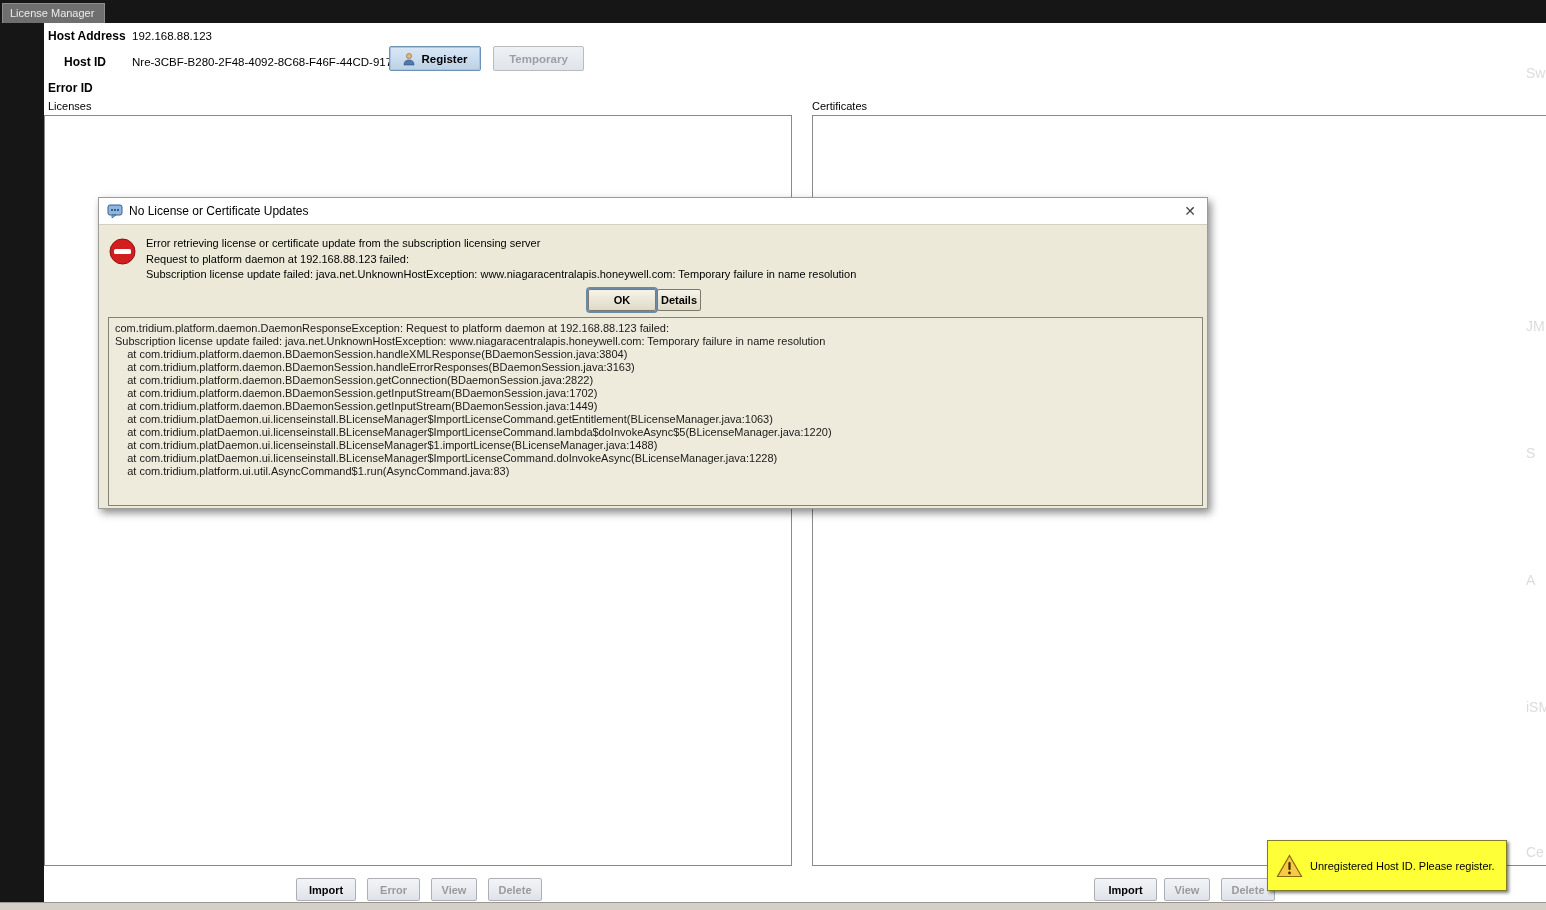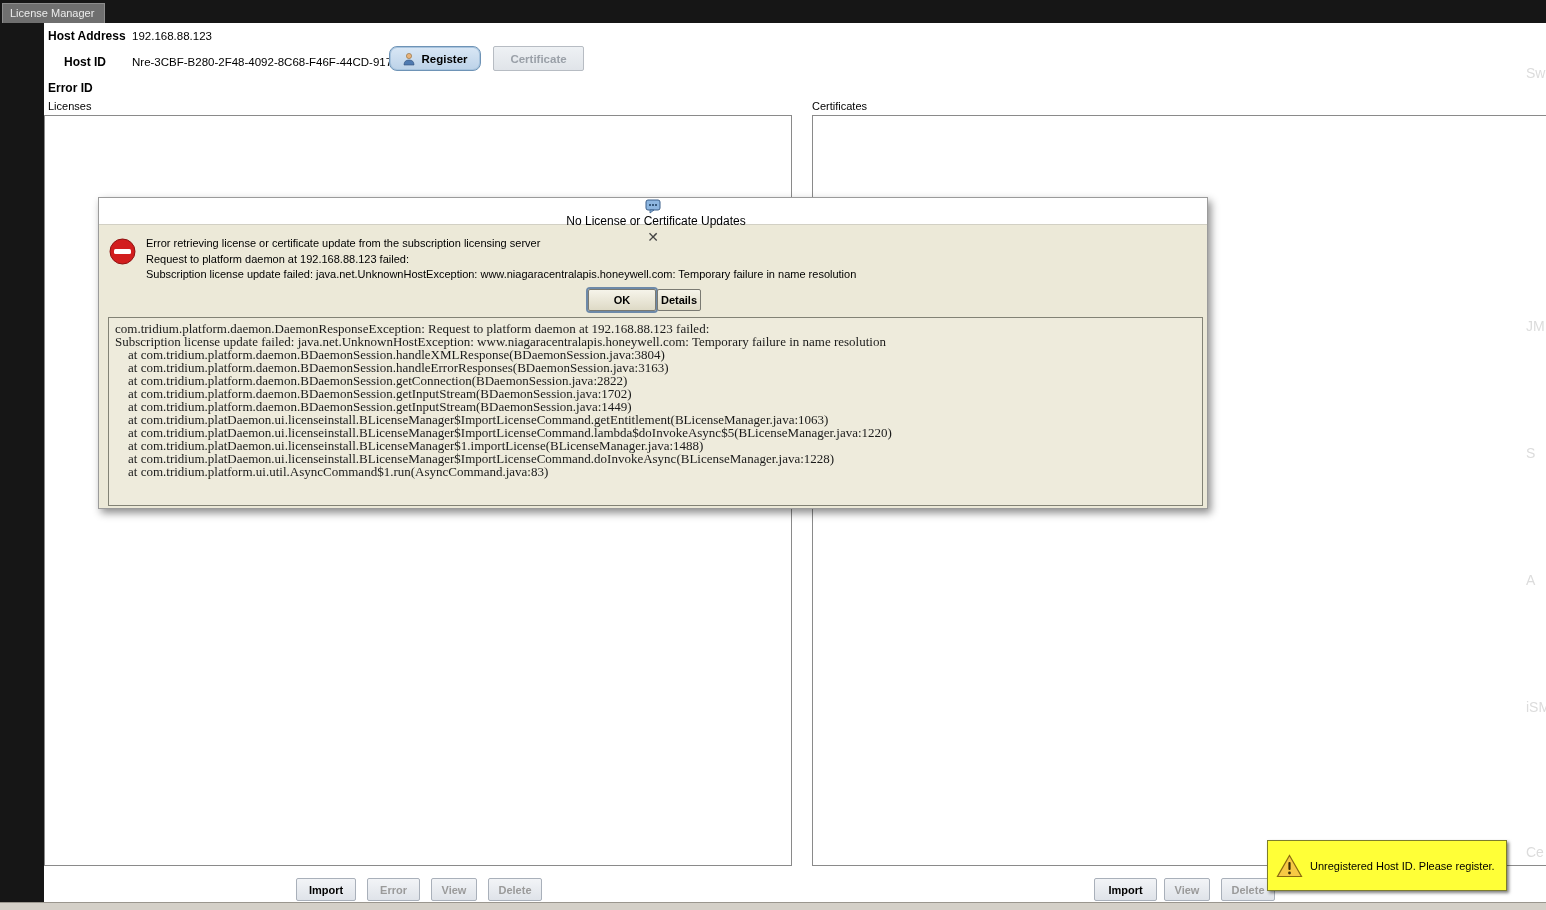--- a/index.html
+++ b/index.html
@@ -32,60 +32,60 @@
     position:absolute; height:23px; font-size:11px; font-weight:bold;
     display:flex; align-items:center; justify-content:center;
     background:linear-gradient(#f2f4f7,#dfe3e9); border:1px solid #a9b0ba;
     border-radius:2px; cursor:pointer; font-family:"Liberation Sans",sans-serif;
   }
   .btn.disabled { color:#9a9a9a; cursor:default; }
   .btn-register {
     position:absolute; left:345px; top:23px; width:92px; height:25px;
     display:flex; align-items:center; justify-content:center; gap:5px;
     background:linear-gradient(#d9e7f5,#bcd2e8); border:1px solid #6e93b6;
-    font-size:11.5px; font-weight:bold; border-radius:8px; cursor:pointer;
+    font-size:11.5px; font-weight:bold; border-radius:2px; cursor:pointer;
     box-shadow:0 0 0 1px #a8c4de inset;
   }
   .btn-regenerate {
     position:absolute; left:449px; top:23px; width:91px; height:25px;
     display:flex; align-items:center; justify-content:center;
     background:linear-gradient(#eef1f4,#e0e4e9); border:1px solid #b7bcc3;
     font-size:11.5px; font-weight:bold; color:#9aa0a8; border-radius:2px;
   }
   
   .dialog {
     position:absolute; left:98px; top:197px; width:1110px; height:312px;
     background:#ece9d8; border:1px solid #9b9b9b;
     box-shadow:3px 4px 8px rgba(0,0,0,0.45);
   }
   .dialog-titlebar {
     position:absolute; left:0; top:0; width:100%; height:27px;
     background:#ffffff; border-bottom:1px solid #d2d0c4;
-    display:flex; align-items:center; padding:0 8px;flex-direction:column;
+    display:flex; align-items:center; padding:0 8px;
   }
   .dialog-title { font-size:12px; margin-left:6px; flex:1; }
   .dialog-close {
     font-size:14px; color:#444; width:18px; height:18px; line-height:18px;
     text-align:center; cursor:pointer;
   }
   .msg-line { position:relative; font-size:11px; line-height:15.5px; }
   .dlg-btn {
     position:absolute; height:22px; font-size:11px; font-weight:bold;
     display:flex; align-items:center; justify-content:center;
     background:linear-gradient(#f6f4ea,#dedac6); border:1px solid #7a7a72;
     border-radius:2px; cursor:pointer;
   }
   .dlg-btn.default { box-shadow:0 0 0 2px #6d89a8; }
   .stack {
     position:absolute; left:9px; top:119px; width:1095px; height:189px;
     border:1px solid #828275; background:#eeebdc; padding:4px 6px;
     overflow:hidden;
   }
   .stack-line {
-    font-family:Liberation Serif, serif; font-size:13px;
+    font-family:Liberation Sans, sans-serif; font-size:11px;
     line-height:13px; white-space:pre; color:#1a1a1a;
   }
   
   .notify {
     position:absolute; left:1267px; top:840px; width:240px; height:51px;
     background:#ffff37; border:1px solid #7d7d2c;
     box-shadow:2px 2px 3px rgba(0,0,0,0.5);
     display:flex; align-items:center; gap:7px; padding:0 8px;
     font-size:11px;
   }
@@ -118,21 +118,21 @@
     <span>
       <svg width="14" height="14" viewBox="0 0 14 14">
         <circle cx="7" cy="4" r="2.6" fill="#e8b27a" stroke="#8a6a3a" stroke-width="0.6"></circle>
         <path d="M2 13 Q2 8 7 8 Q12 8 12 13 Z" fill="#4f7ab0" stroke="#2f4f78" stroke-width="0.6"></path>
       </svg>
     </span>
     <span>Register</span>
   </div>
 
   <div class="btn-regenerate">
-    <span>Certificate</span>
+    <span>Temporary</span>
   </div>
 
   <div class="lbl" style="left:4px; top:58px;">Error ID</div>
 
   <div class="seclbl" style="left:4px; top:77px;">Licenses</div>
   <div class="seclbl" style="left:768px; top:77px;">Certificates</div>
 
   <div class="panel" style="left:0; top:92px; width:748px; height:751px;"></div>
   <div class="panel" style="left:768px; top:92px; width:755px; height:751px;"></div>
 

